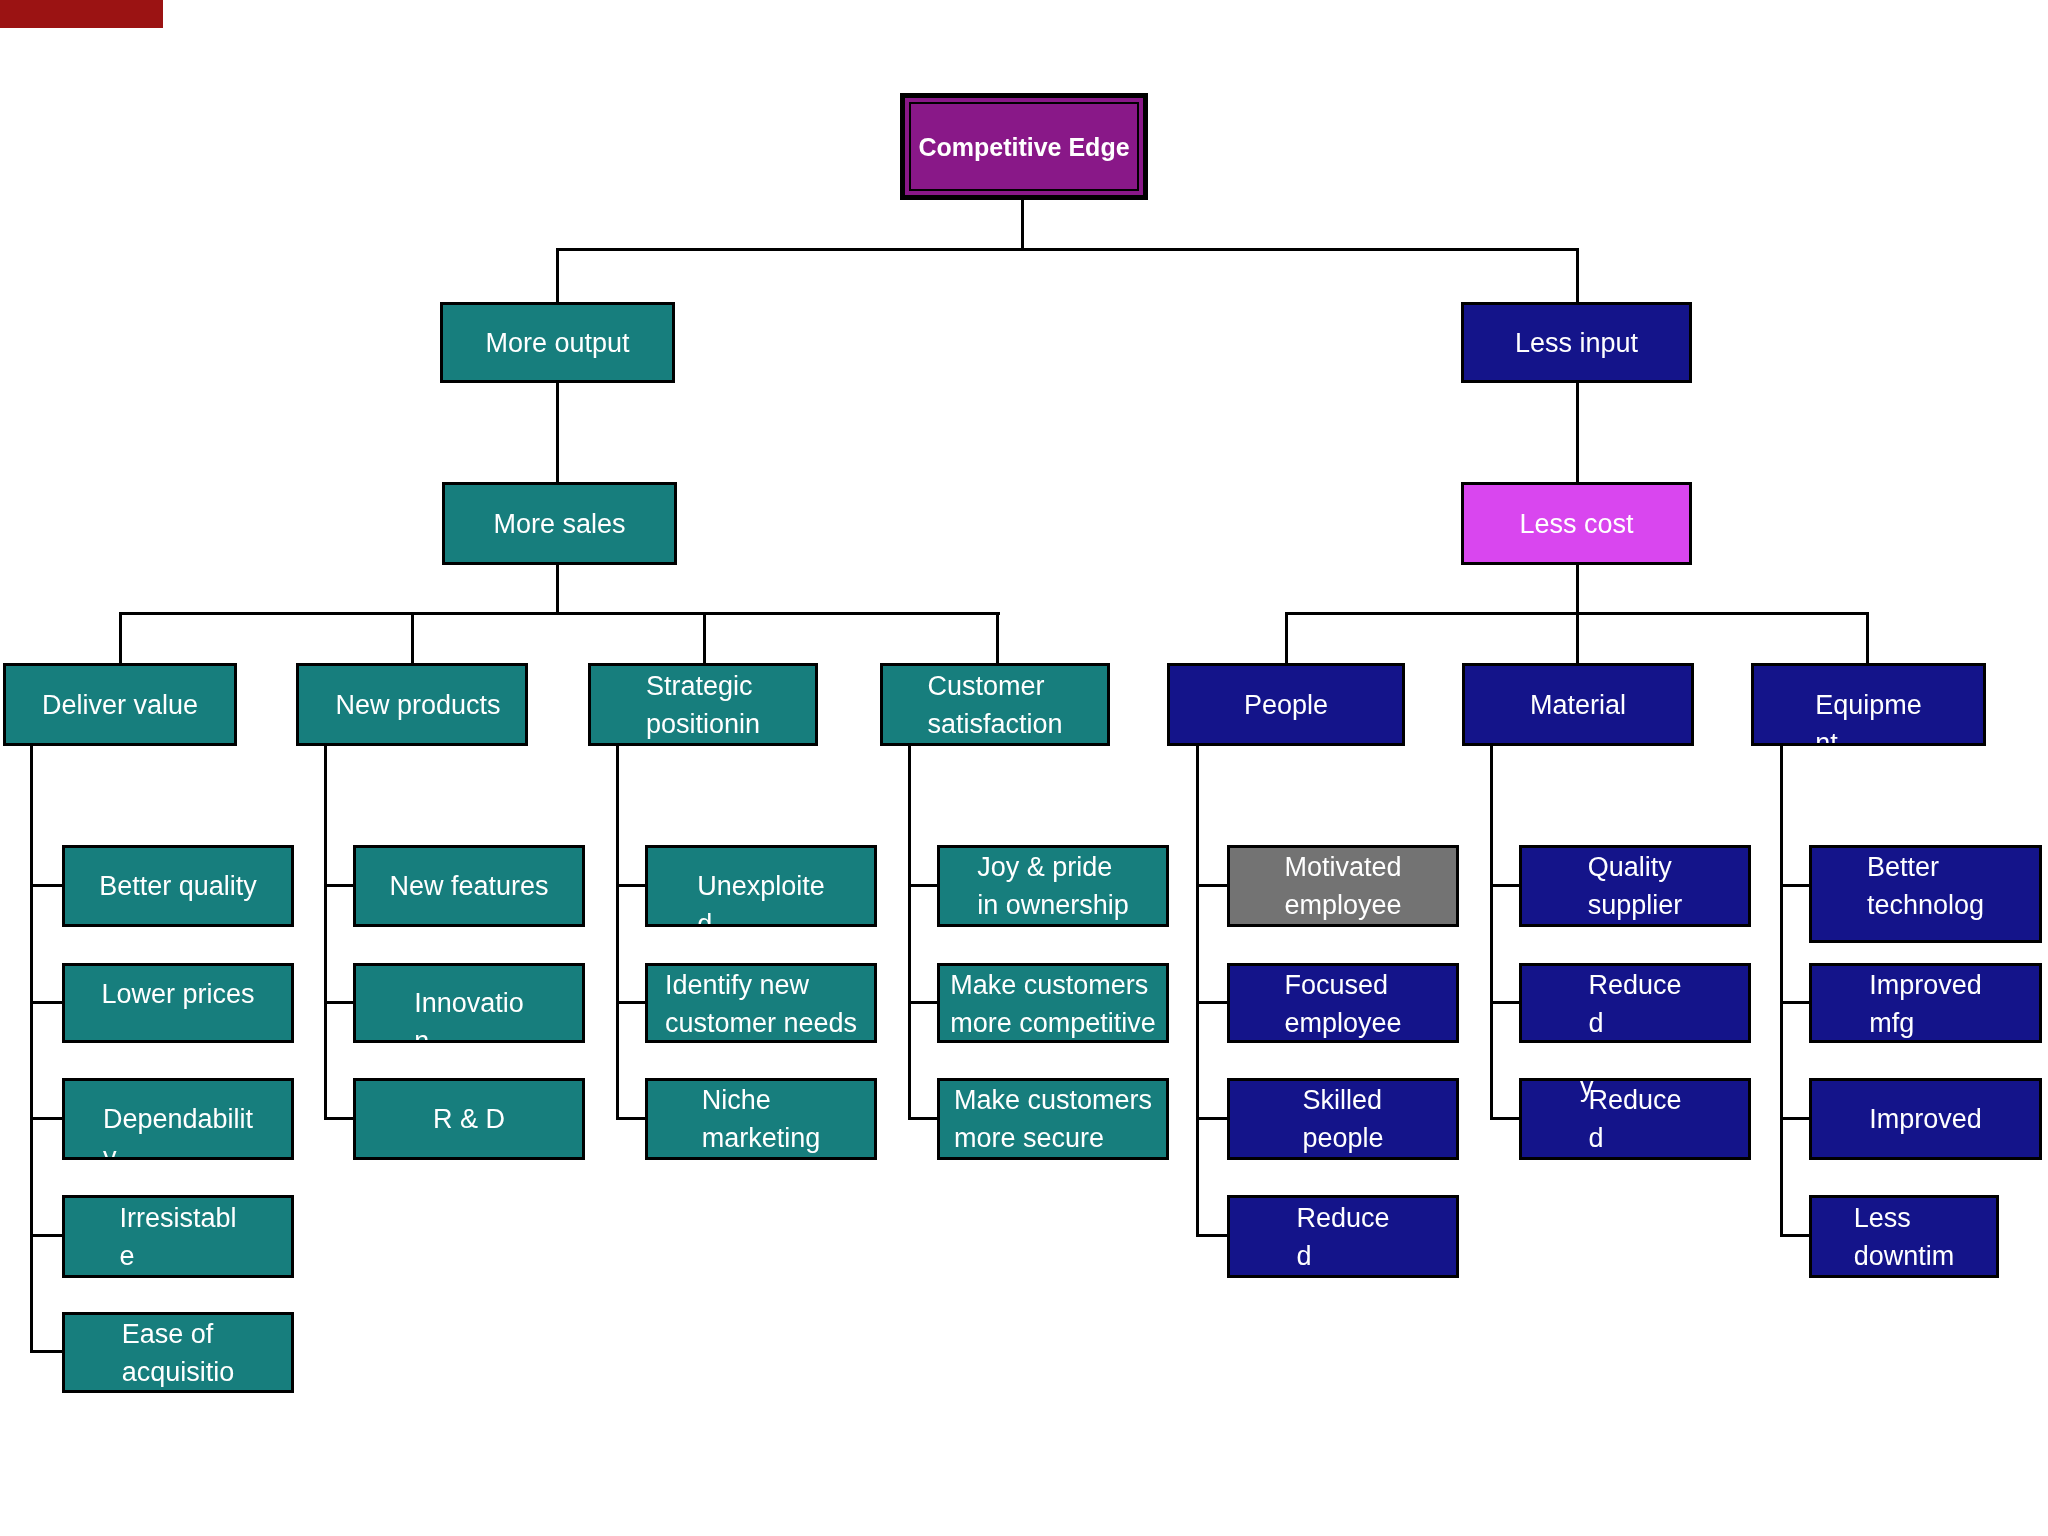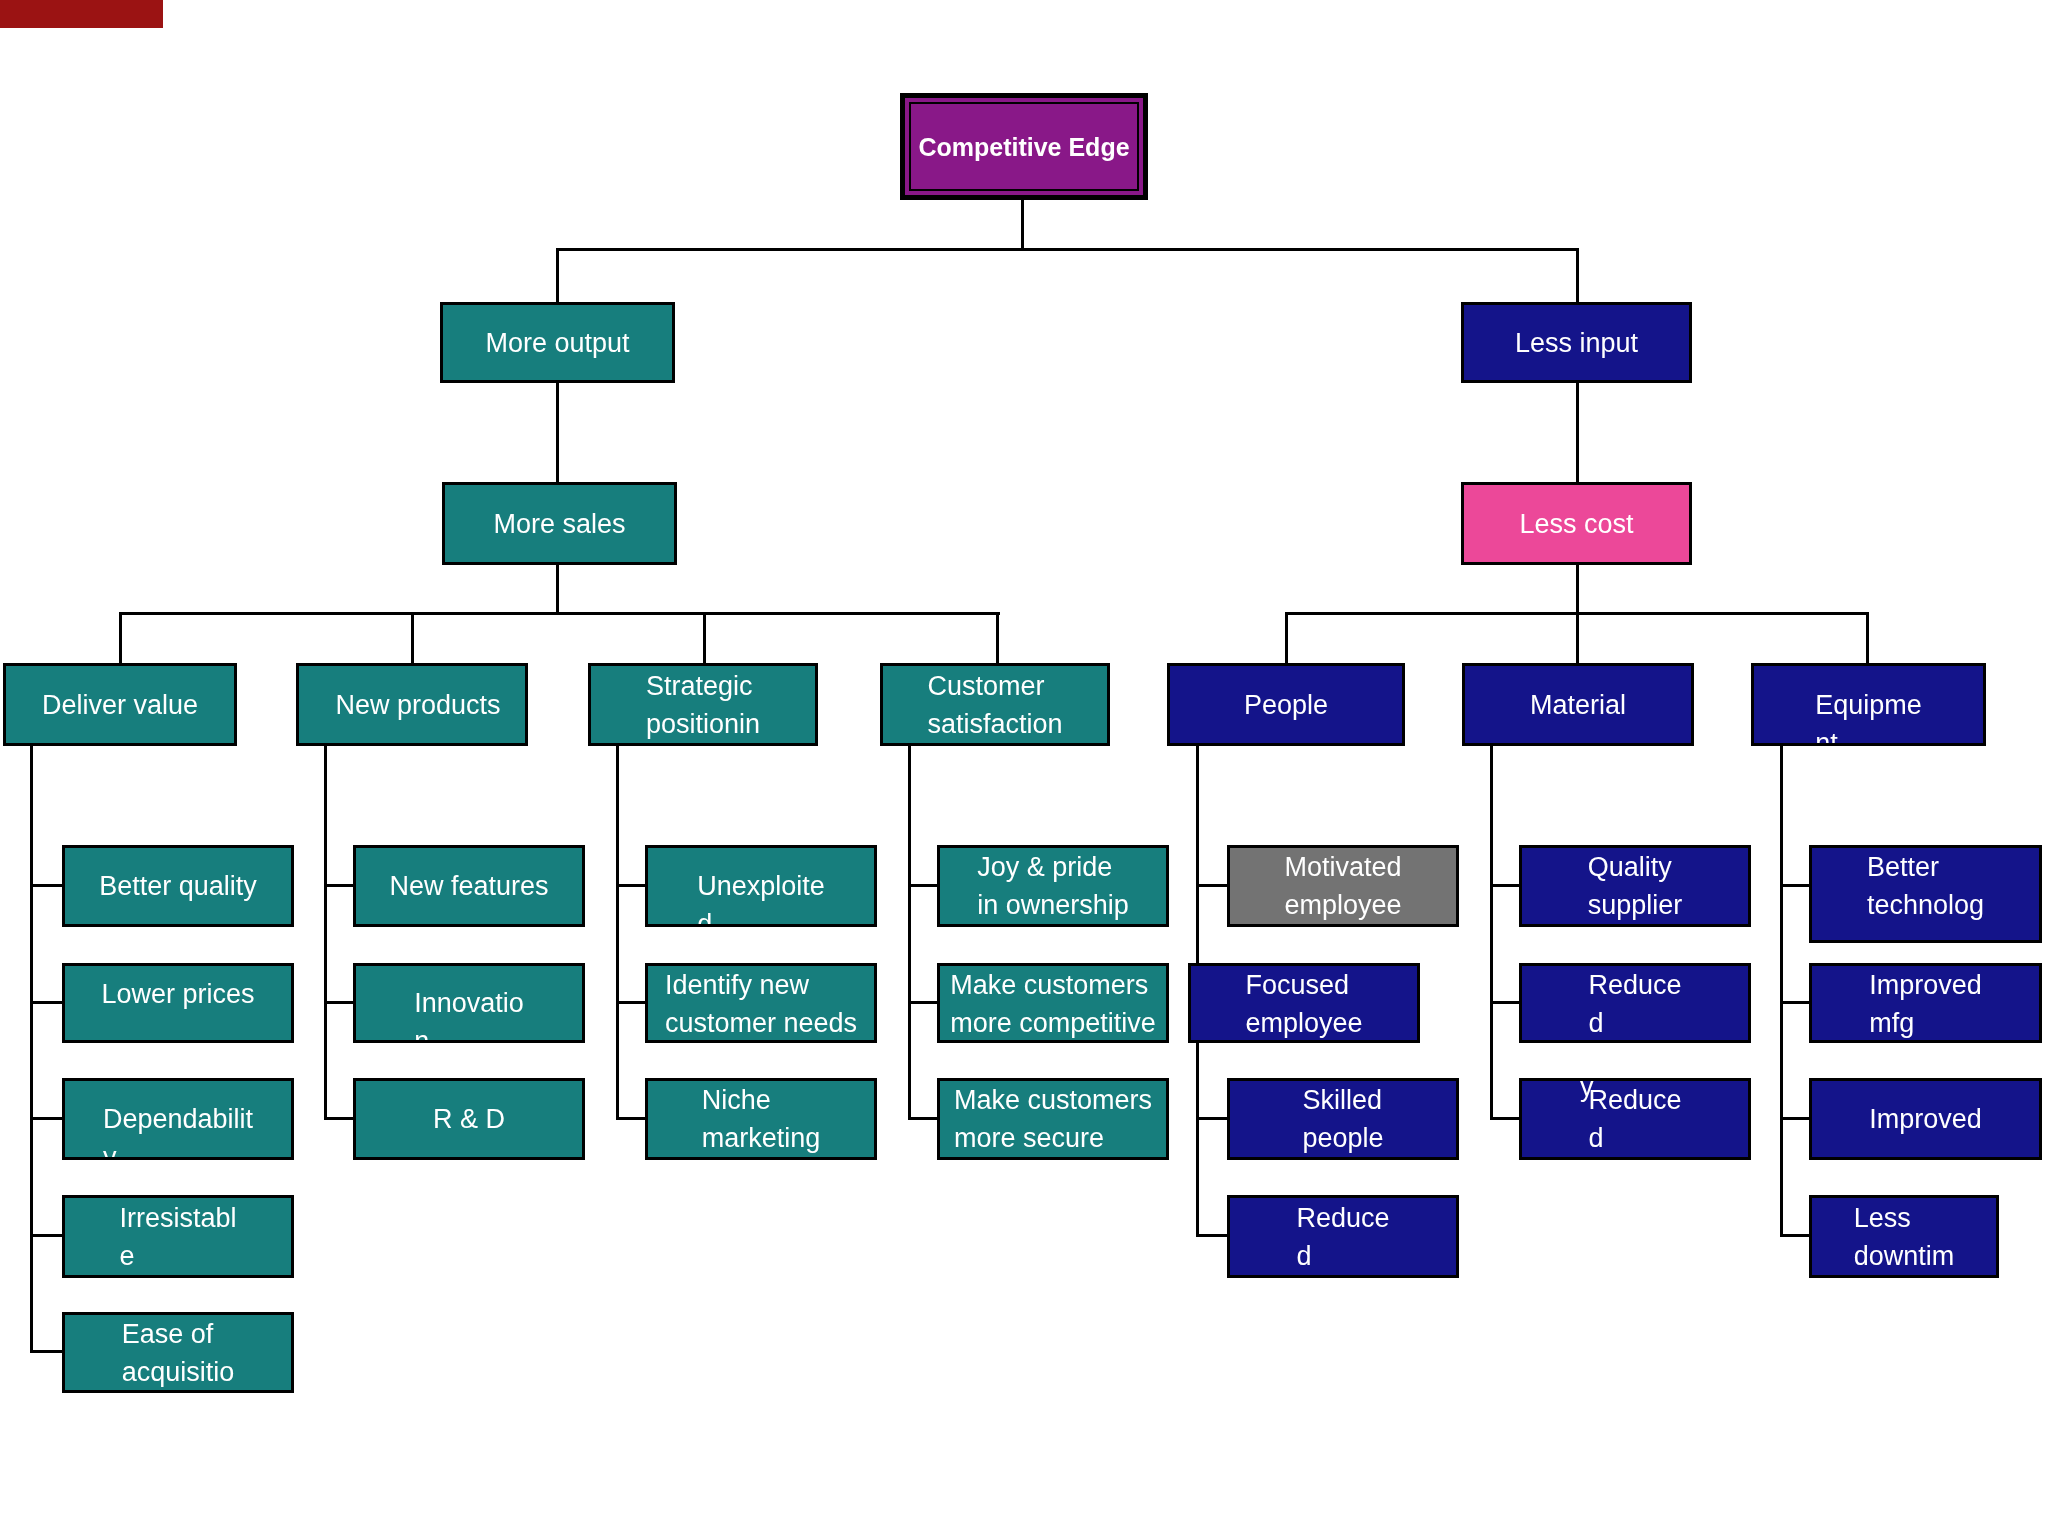--- a/index.html
+++ b/index.html
@@ -113,21 +113,21 @@
     <div class="node" style="left: 1461px; top: 302px; width: 231px; height: 81px; background: rgb(20, 20, 138); color: rgb(255, 255, 255); padding-top: 18.5px;">
       <div class="lines">
         <div class="line">Less input</div>
       </div>
     </div>
     <div class="node" style="left: 442px; top: 482px; width: 235px; height: 83px; background: rgb(23, 126, 125); color: rgb(255, 255, 255); padding-top: 19.5px;">
       <div class="lines">
         <div class="line">More sales</div>
       </div>
     </div>
-    <div class="node" style="left: 1461px; top: 482px; width: 231px; height: 83px; background: #ec4899; color: rgb(255, 255, 255); padding-top: 19.5px;">
+    <div class="node" style="left: 1461px; top: 482px; width: 231px; height: 83px; background: #d946ef; color: rgb(255, 255, 255); padding-top: 19.5px;">
       <div class="lines">
         <div class="line">Less cost</div>
       </div>
     </div>
     <div class="node" style="left: 3px; top: 663px; width: 234px; height: 83px; background: rgb(23, 126, 125); color: rgb(255, 255, 255); padding-top: 19.5px;">
       <div class="lines">
         <div class="line">Deliver value</div>
       </div>
     </div>
     <div class="node" style="left: 296px; top: 663px; width: 232px; height: 83px; background: rgb(23, 126, 125); color: rgb(255, 255, 255); padding-top: 19.5px; padding-left: 12px;">
@@ -244,21 +244,21 @@
         <div class="line">Make customers</div>
         <div class="line">more secure</div>
       </div>
     </div>
     <div class="node" style="left: 1227px; top: 845px; width: 232px; height: 82px; background: #737373; color: rgb(255, 255, 255); padding-top: 0px;">
       <div class="lines">
         <div class="line">Motivated</div>
         <div class="line">employee</div>
       </div>
     </div>
-    <div class="node" style="left: 1188px; top: 963px; width: 232px; height: 80px; background: rgb(20, 20, 138); color: rgb(255, 255, 255); padding-top: 0px;">
+    <div class="node" style="left: 1227px; top: 963px; width: 232px; height: 80px; background: rgb(20, 20, 138); color: rgb(255, 255, 255); padding-top: 0px;">
       <div class="lines">
         <div class="line">Focused</div>
         <div class="line">employee</div>
       </div>
     </div>
     <div class="node" style="left: 1227px; top: 1078px; width: 232px; height: 82px; background: rgb(20, 20, 138); color: rgb(255, 255, 255); padding-top: 0px;">
       <div class="lines">
         <div class="line">Skilled</div>
         <div class="line">people</div>
       </div>

